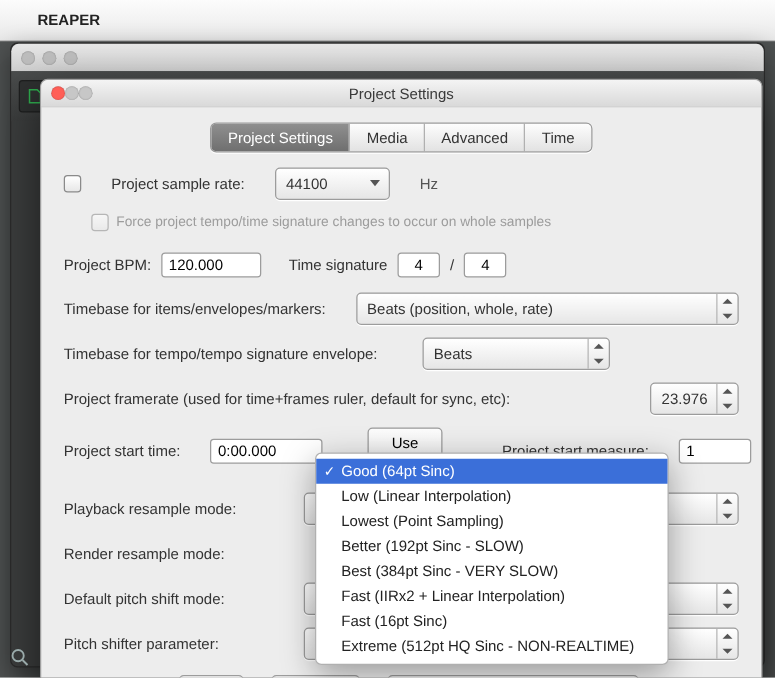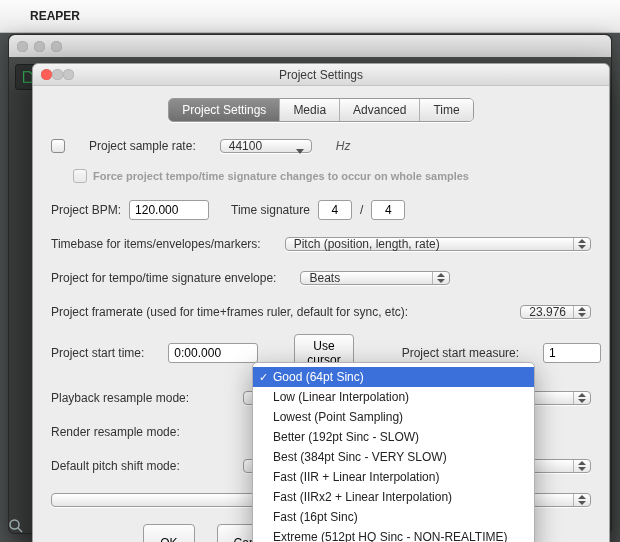--- a/index.html
+++ b/index.html
@@ -38,30 +38,30 @@
   .row label { white-space:nowrap; }
   .sublabel { color:#9c9c9c; margin-left:22px; font-size:11px; display:flex; align-items:center; gap:6px;}
   .checkbox { width:14px; height:14px; border:1px solid #8a8a8a; border-radius:3px; background:linear-gradient(#fff,#e7e7e7); display:inline-block;}
   .checkbox.disabled { opacity:.55;}
   input.textfield { height:20px; border:1px solid #9c9c9c; border-radius:3px; padding:0 5px; font-size:12px; background:#fff;}
   .num { width:58px;}
   .num-sm { width:34px; text-align:center;}
   .num-md { width:80px;}
   .num-lg { width:90px;}
 
-  .popup { position:relative; display:inline-flex; align-items:center; height:14px; border:1px solid #9c9c9c; border-radius:4px; background:linear-gradient(#fff,#e6e6e6); padding:0 22px 0 8px; font-size:12px; box-shadow:0 1px 0 #fff;}
+  .popup { position:relative; display:inline-flex; align-items:center; height:26px; border:1px solid #9c9c9c; border-radius:4px; background:linear-gradient(#fff,#e6e6e6); padding:0 22px 0 8px; font-size:12px; box-shadow:0 1px 0 #fff;}
   .popup.caret-single::after { content:""; position:absolute; right:7px; top:9px; width:0; height:0; border-left:4px solid transparent; border-right:4px solid transparent; border-top:5px solid #555;}
   .popup .stepper { position:absolute; right:0; top:0; bottom:0; width:17px; border-left:1px solid #b5b5b5; display:flex; flex-direction:column;}
   .popup .stepper div{ flex:1; display:flex; align-items:center; justify-content:center;}
   .popup .stepper div::before{content:""; width:0;height:0;border-left:4px solid transparent;border-right:4px solid transparent;}
   .popup .stepper .up::before{ border-bottom:4px solid #555;}
   .popup .stepper .dn::before{ border-top:4px solid #555;}
 
   .btn { height:38px; border:1px solid #9c9c9c; border-radius:4px; background:linear-gradient(#fdfdfd,#e2e2e2); padding:0 12px; font-size:12px; cursor:pointer;margin-left:12px;}
-  .hz { color:#555;font-style:italic; }
+  .hz { color:#555; }
   .flex1{flex:1;}
   .gap-lg{gap:8px;}
 
   
   .menu { position:absolute; left:219px; top:298px; width:283px; background:#fff; border:1px solid #b0b0b0; border-radius:5px; box-shadow:0 8px 26px rgba(0,0,0,.35); padding:4px 0; z-index:20;}
   .menu-item { display:flex; align-items:center; gap:6px; padding:3px 14px 3px 20px; font-size:12px; color:#222; position:relative;}
   .menu-item.selected { background:#3b6fd9; color:#fff;}
   .menu-item.selected::before { content:"✓"; position:absolute; left:6px; font-size:11px; color:#fff;}
 
   .btnbar{ display:flex; justify-content:center; gap:10px; margin-top:8px; padding-top:2px;}
@@ -121,48 +121,48 @@
     </div>
 
     <div class="row">
       <span class="checkbox"></span>
       <label>Project sample rate:</label>
       <span class="popup samplerate caret-single">
         <span>44100</span>
       </span>
       <span class="hz">Hz</span>
     </div>
-    <div class="row sublabel" style="margin-top:-4px;font-weight:bold;">
+    <div class="row sublabel" style="margin-top:-4px;">
       <span class="checkbox disabled"></span>
       <span>Force project tempo/time signature changes to occur on whole samples</span>
     </div>
 
     <div class="row gap-lg">
       <label>Project BPM:</label>
       <input class="textfield num-md" value="120.000" style="">
       <label style="margin-left:14px;">Time signature</label>
       <input class="textfield num-sm" value="4" style="">
       <span>/</span>
       <input class="textfield num-sm" value="4" style="">
     </div>
 
     <div class="row">
       <label>Timebase for items/envelopes/markers:</label>
       <span class="popup wide flex1">
-        <span>Pitch (position, length, rate)</span>
-        <span class="stepper">
-            <div class="up"></div>
-            <div class="dn"></div>
-          </span>
-      </span>
-    </div>
-
-    <div class="row">
-      <label>Project for tempo/time signature envelope:</label>
-      <span class="popup" style="min-width:150px;">
+        <span>Beats (position, whole, rate)</span>
+        <span class="stepper">
+            <div class="up"></div>
+            <div class="dn"></div>
+          </span>
+      </span>
+    </div>
+
+    <div class="row">
+      <label>Timebase for tempo/tempo signature envelope:</label>
+      <span class="popup" style="min-width:150px;margin-left:12px;">
         <span>Beats</span>
         <span class="stepper">
             <div class="up"></div>
             <div class="dn"></div>
           </span>
       </span>
     </div>
 
     <div class="row">
       <label>Project framerate (used for time+frames ruler, default for sync, etc):</label>
@@ -201,20 +201,21 @@
     <div class="row" style="margin-top:8px;">
       <label style="width:168px;">Default pitch shift mode:</label>
       <span class="popup flex1">
           <span class="stepper">
             <div class="up"></div>
             <div class="dn"></div>
           </span>
         </span>
     </div>
     <div class="row">
+      <label style="width:168px;">Pitch shifter parameter:</label>
       <span class="popup flex1">
           <span class="stepper">
             <div class="up"></div>
             <div class="dn"></div>
           </span>
         </span>
     </div>
 
     <div class="btnbar">
       <button class="btn">OK</button>
@@ -222,21 +223,20 @@
       <button class="btn">Save as default project settings</button>
     </div>
   </div>
 
   <div class="menu">
     <div class="menu-item selected">Good (64pt Sinc)</div>
     <div class="menu-item">Low (Linear Interpolation)</div>
     <div class="menu-item">Lowest (Point Sampling)</div>
     <div class="menu-item">Better (192pt Sinc - SLOW)</div>
     <div class="menu-item">Best (384pt Sinc - VERY SLOW)</div>
-    <div class="menu-item">Fast (IIR + Linear Interpolation)</div>
     <div class="menu-item">Fast (IIRx2 + Linear Interpolation)</div>
     <div class="menu-item">Fast (16pt Sinc)</div>
     <div class="menu-item">Extreme (512pt HQ Sinc - NON-REALTIME)</div>
   </div>
 </div>
 
 <div class="mag">
   <svg viewBox="0 0 16 16" fill="none">
       <circle cx="6.5" cy="6.5" r="4.5" stroke-width="1.5"></circle>
       <line x1="10" y1="10" x2="14" y2="14" stroke-width="1.5"></line>

